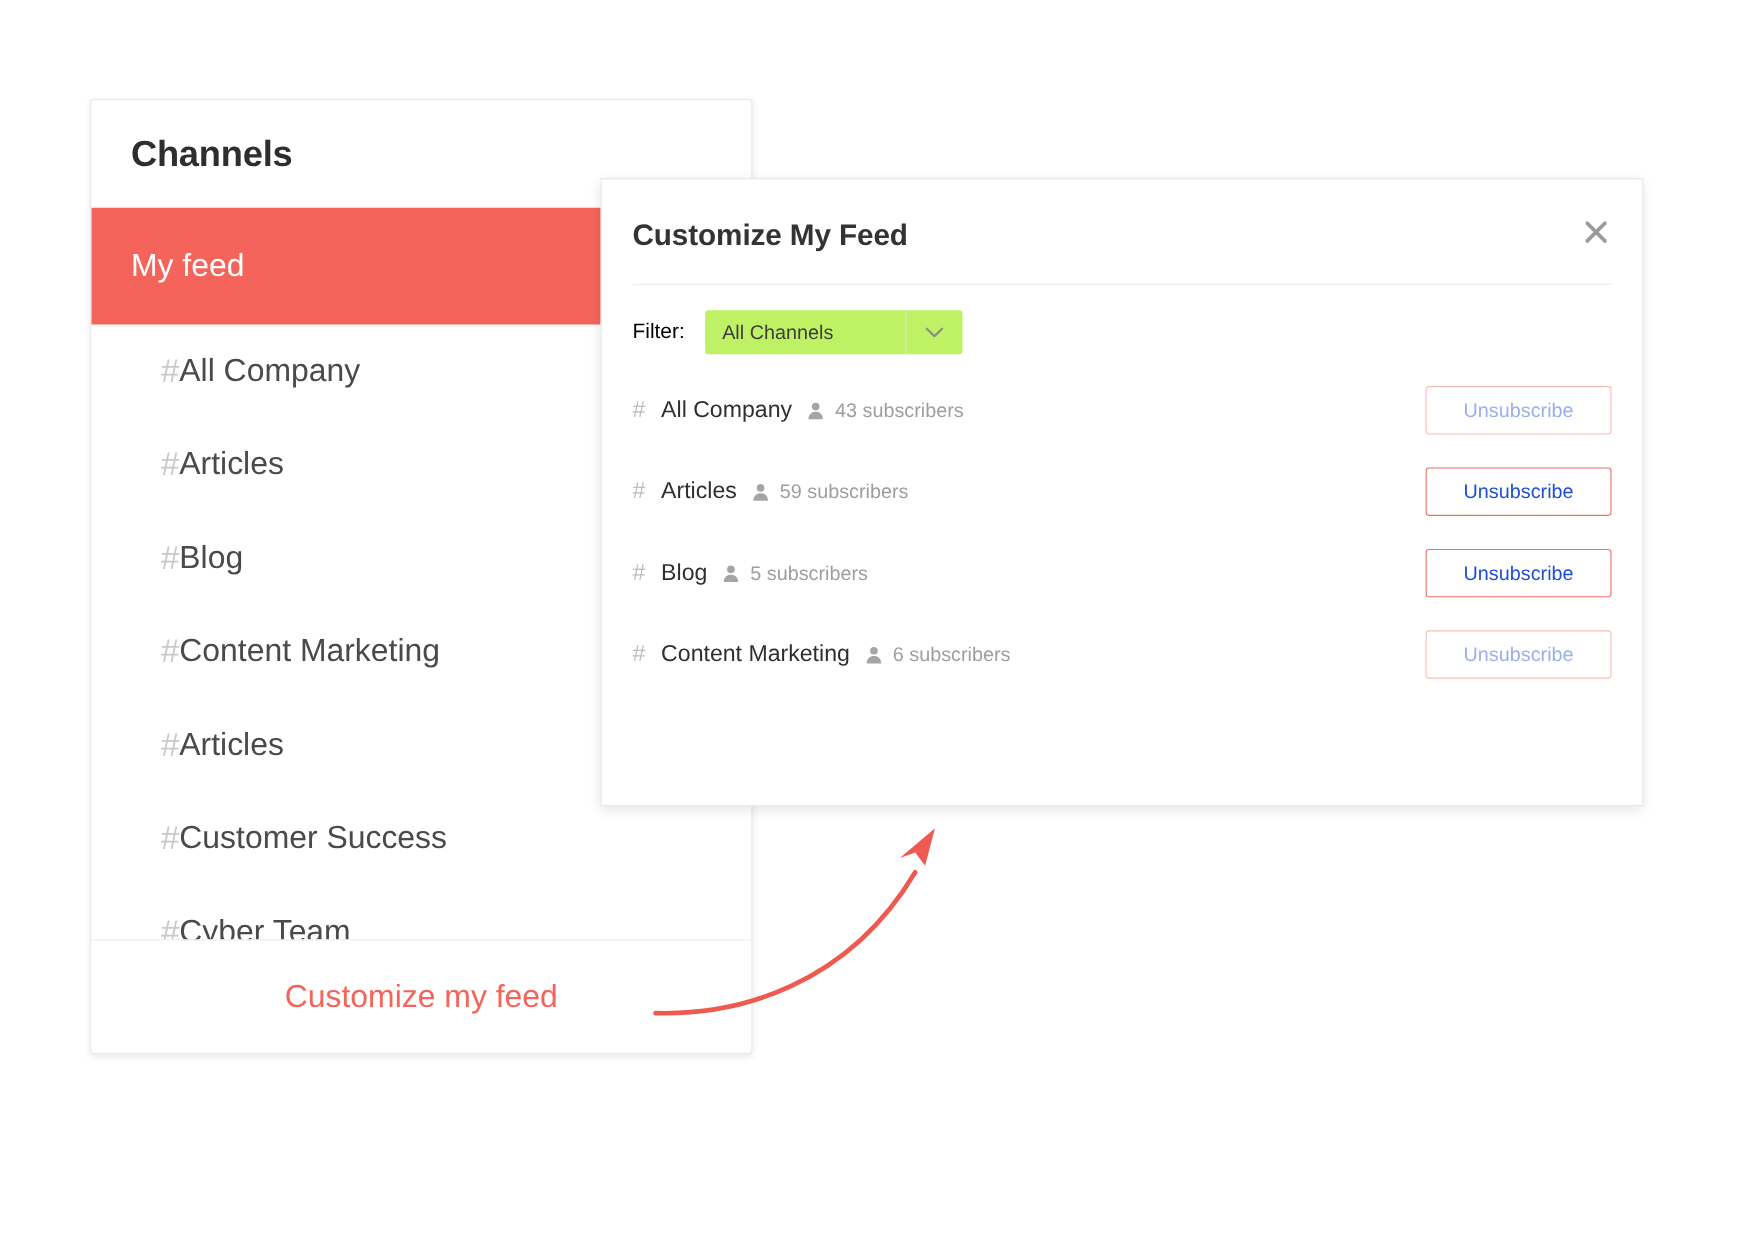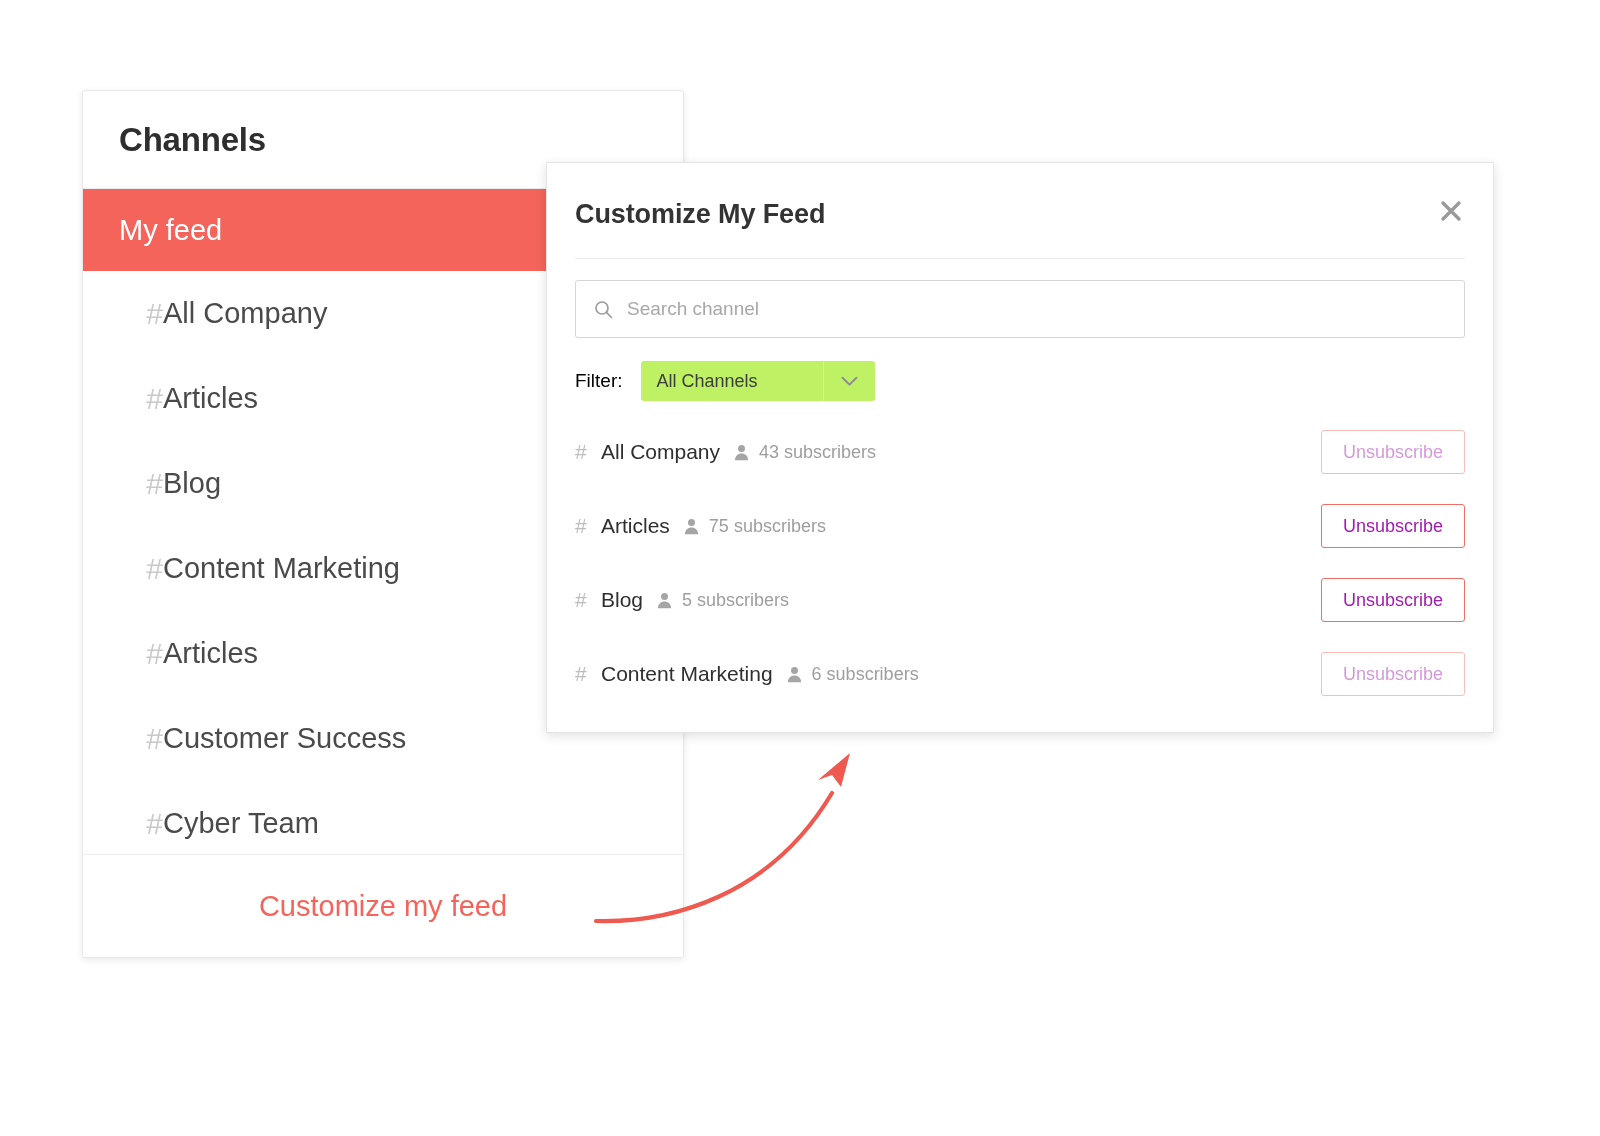--- a/index.html
+++ b/index.html
@@ -63,21 +63,21 @@
     width: 44px;
     flex: 0 0 44px;
     font-weight: 400;
   }
   .nav-item .nav-label {
     font-size: 29px;
     color: #4a4a4a;
   }
   .nav-item.active {
     background: #f4645a;
-    height: 82px;
+    height: 106px;
   }
   .nav-item.active .nav-label {
     color: #ffffff;
     padding-left: 0;
   }
 
   #customize-footer {
     position: absolute;
     left: 0;
     bottom: 0;
@@ -225,26 +225,26 @@
     display: flex;
     align-items: center;
   }
   .channel-row .sub-count {
     font-size: 18px;
     color: #9e9e9e;
     white-space: nowrap;
   }
   .channel-row .spacer { flex: 1; }
   .unsub-btn {
-    width: 144px;
+    width: 169px;
     height: 44px;
     border: 1px solid #ef6f66;
     border-radius: 3px;
     background: #fff;
-    color: #a21caf;
+    color: #1d4ed8;
     font-family: "Liberation Sans", sans-serif;
     font-size: 18px;
     cursor: pointer;
     line-height: 1;
   }
   .channel-row.faded .unsub-btn { opacity: 0.45; }
 
   
   #arrow-annotation {
     position: absolute;
@@ -321,29 +321,20 @@
 
       <div id="modal-close">
         <svg width="26" height="26" viewBox="0 0 26 26" aria-hidden="true">
           <path d="M5 5 L21 21 M21 5 L5 21" stroke="#9a9a9a" stroke-width="3.4" stroke-linecap="round"></path>
         </svg>
       </div>
     </div>
 
     <div id="modal-divider"></div>
 
-    <div id="search-wrap">
-      <span id="search-icon">
-        <svg width="19" height="19" viewBox="0 0 19 19" aria-hidden="true">
-          <circle cx="8" cy="8" r="6" fill="none" stroke="#9c9c9c" stroke-width="1.7"></circle>
-          <line x1="12.4" y1="12.4" x2="17.5" y2="17.5" stroke="#9c9c9c" stroke-width="1.7" stroke-linecap="round"></line>
-        </svg>
-      </span>
-      <input id="search-input" type="text" placeholder="Search channel" style="">
-    </div>
 
     <div id="filter-row">
       <span id="filter-label">Filter:</span>
       <div id="filter-select">
         <span id="filter-value">All Channels</span>
         <span id="filter-chevron">
           <svg width="17" height="11" viewBox="0 0 17 11" aria-hidden="true">
             <path d="M1.5 1.8 L8.5 8.6 L15.5 1.8" fill="none" stroke="#8d8d8d" stroke-width="2" stroke-linecap="round" stroke-linejoin="round"></path>
           </svg>
         </span>
@@ -368,21 +359,21 @@
 
       <li class="channel-row">
         <span class="hash">#</span>
         <span class="ch-name">Articles</span>
         <span class="person-icon">
           <svg width="17" height="17" viewBox="0 0 17 17" aria-hidden="true">
             <circle cx="8.5" cy="4.6" r="3.5" fill="#a5a5a5"></circle>
             <path d="M1.9 16.2 C1.9 11.8 4.9 9.4 8.5 9.4 C12.1 9.4 15.1 11.8 15.1 16.2 Z" fill="#a5a5a5"></path>
           </svg>
         </span>
-        <span class="sub-count">75 subscribers</span>
+        <span class="sub-count">59 subscribers</span>
         <span class="spacer"></span>
         <button class="unsub-btn">Unsubscribe</button>
       </li>
 
       <li class="channel-row">
         <span class="hash">#</span>
         <span class="ch-name">Blog</span>
         <span class="person-icon">
           <svg width="17" height="17" viewBox="0 0 17 17" aria-hidden="true">
             <circle cx="8.5" cy="4.6" r="3.5" fill="#a5a5a5"></circle>

